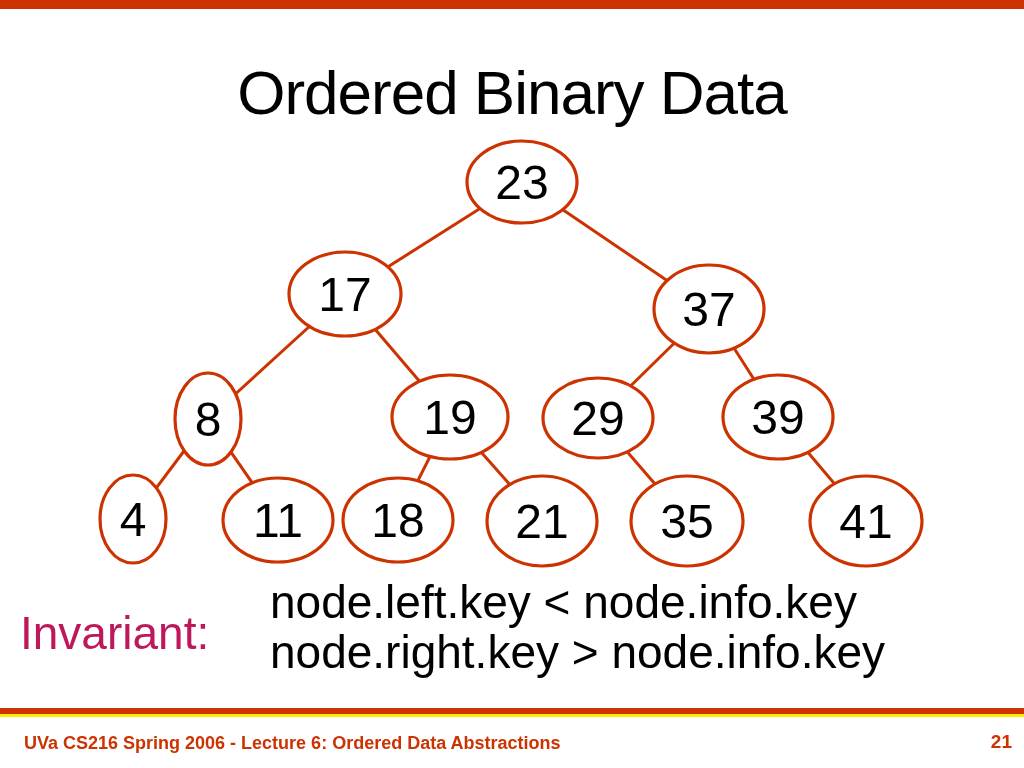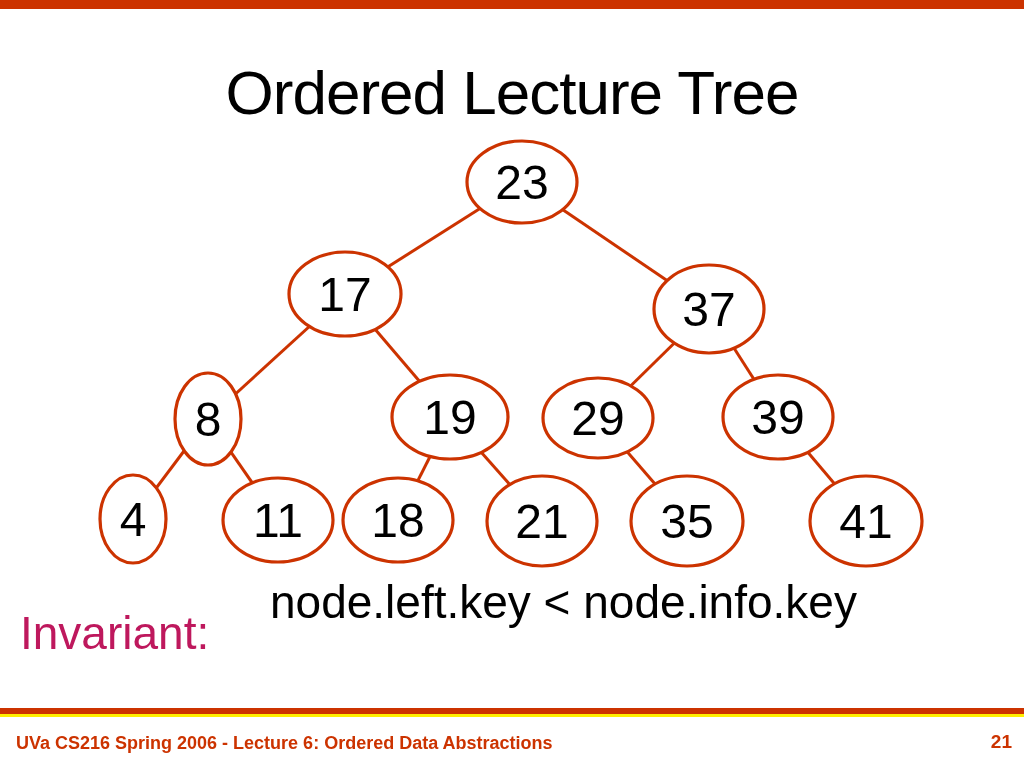--- a/index.html
+++ b/index.html
@@ -35,36 +35,36 @@
   }
   .footer-bar-red{
     position:absolute;left:0;top:708px;width:1024px;height:6px;
     background:#cc3300;
   }
   .footer-bar-yellow{
     position:absolute;left:0;top:714px;width:1024px;height:3px;
     background:#ffee00;
   }
   .footer-text{
-    position:absolute;left:16px;top:731px;
+    position:absolute;left:24px;top:731px;
     font-size:18px;font-weight:bold;color:#cc3300;
     line-height:24px;white-space:nowrap;
   }
   .footer-page{
     position:absolute;right:12px;top:730px;
     font-size:19px;font-weight:bold;color:#cc3300;
     line-height:24px;
   }
 </style>
 </head>
 <body>
 
 <div class="top-bar"></div>
 
-<h1 class="slide-title">Ordered Lecture Tree</h1>
+<h1 class="slide-title">Ordered Binary Data</h1>
 
 <svg id="tree-svg" width="1024" height="768" viewBox="0 0 1024 768">
     <line x1="522" y1="182" x2="345" y2="294" stroke="#cc3300" stroke-width="3"></line>
     <line x1="522" y1="182" x2="709" y2="309" stroke="#cc3300" stroke-width="3"></line>
     <line x1="345" y1="294" x2="208" y2="419" stroke="#cc3300" stroke-width="3"></line>
     <line x1="345" y1="294" x2="450" y2="417" stroke="#cc3300" stroke-width="3"></line>
     <line x1="709" y1="309" x2="598" y2="418" stroke="#cc3300" stroke-width="3"></line>
     <line x1="709" y1="309" x2="778" y2="417" stroke="#cc3300" stroke-width="3"></line>
     <line x1="208" y1="419" x2="133" y2="519" stroke="#cc3300" stroke-width="3"></line>
     <line x1="208" y1="419" x2="278" y2="520" stroke="#cc3300" stroke-width="3"></line>
@@ -97,19 +97,20 @@
     <ellipse cx="687" cy="521" rx="56" ry="45" fill="#ffffff" stroke="#cc3300" stroke-width="3.2"></ellipse>
     <text x="687" y="538" text-anchor="middle" font-size="48" fill="#000000" font-family="&quot;Liberation Sans&quot;, sans-serif">35</text>
     <ellipse cx="866" cy="521" rx="56" ry="45" fill="#ffffff" stroke="#cc3300" stroke-width="3.2"></ellipse>
     <text x="866" y="538" text-anchor="middle" font-size="48" fill="#000000" font-family="&quot;Liberation Sans&quot;, sans-serif">41</text>
   </svg>
 
 <div class="invariant-label">Invariant:</div>
 
 <div class="invariant-lines">
   <div>node.left.key &lt; node.info.key</div>
+  <div>node.right.key &gt; node.info.key</div>
 </div>
 
 <div class="footer-bar-red"></div>
 <div class="footer-bar-yellow"></div>
 
 <div class="footer-text">UVa CS216 Spring 2006 - Lecture 6: Ordered Data Abstractions</div>
 <div class="footer-page">21</div>
 
 </body></html>

